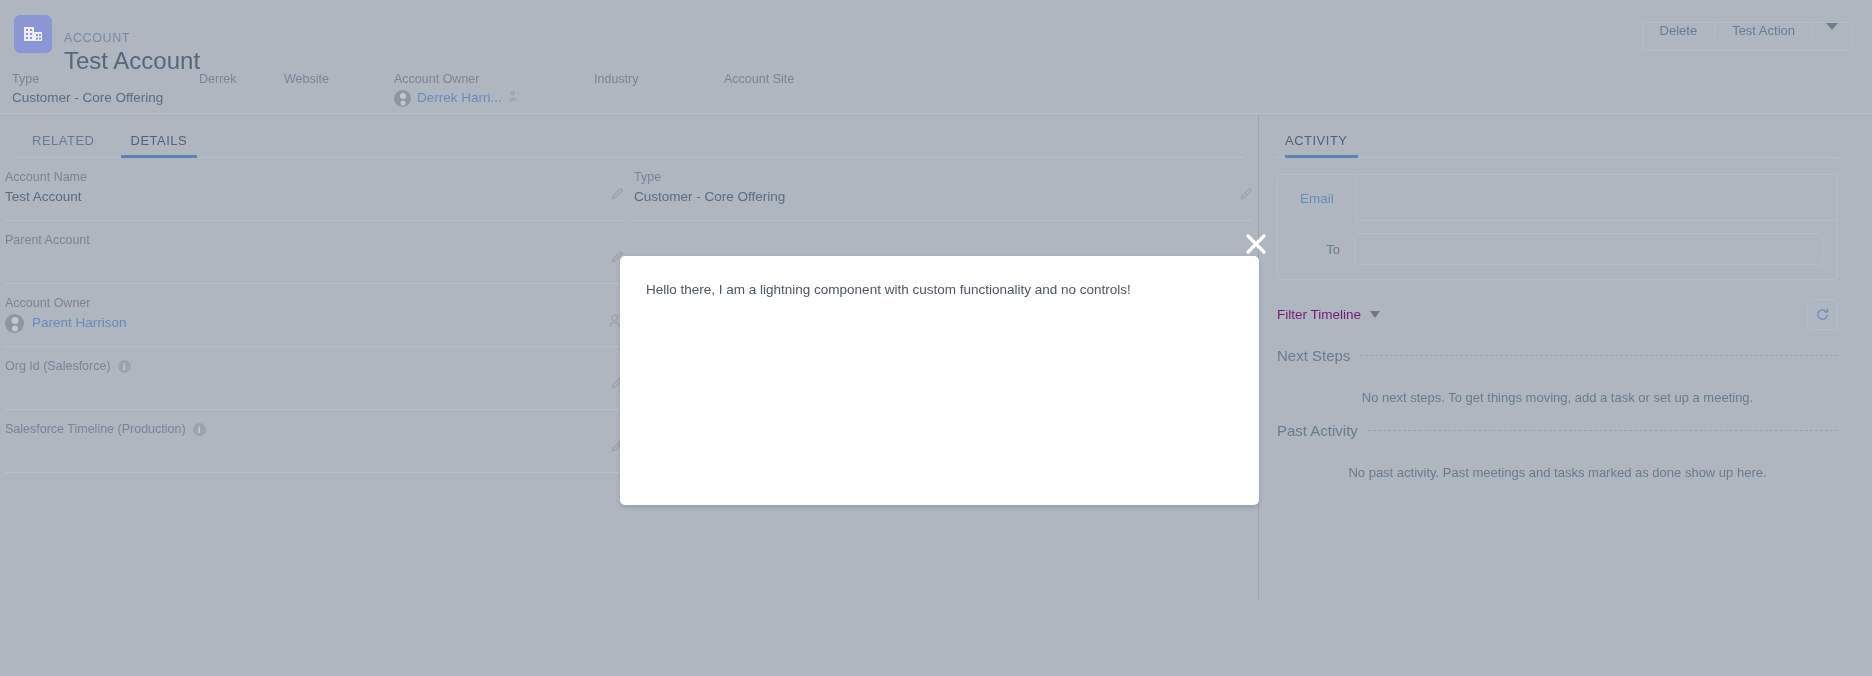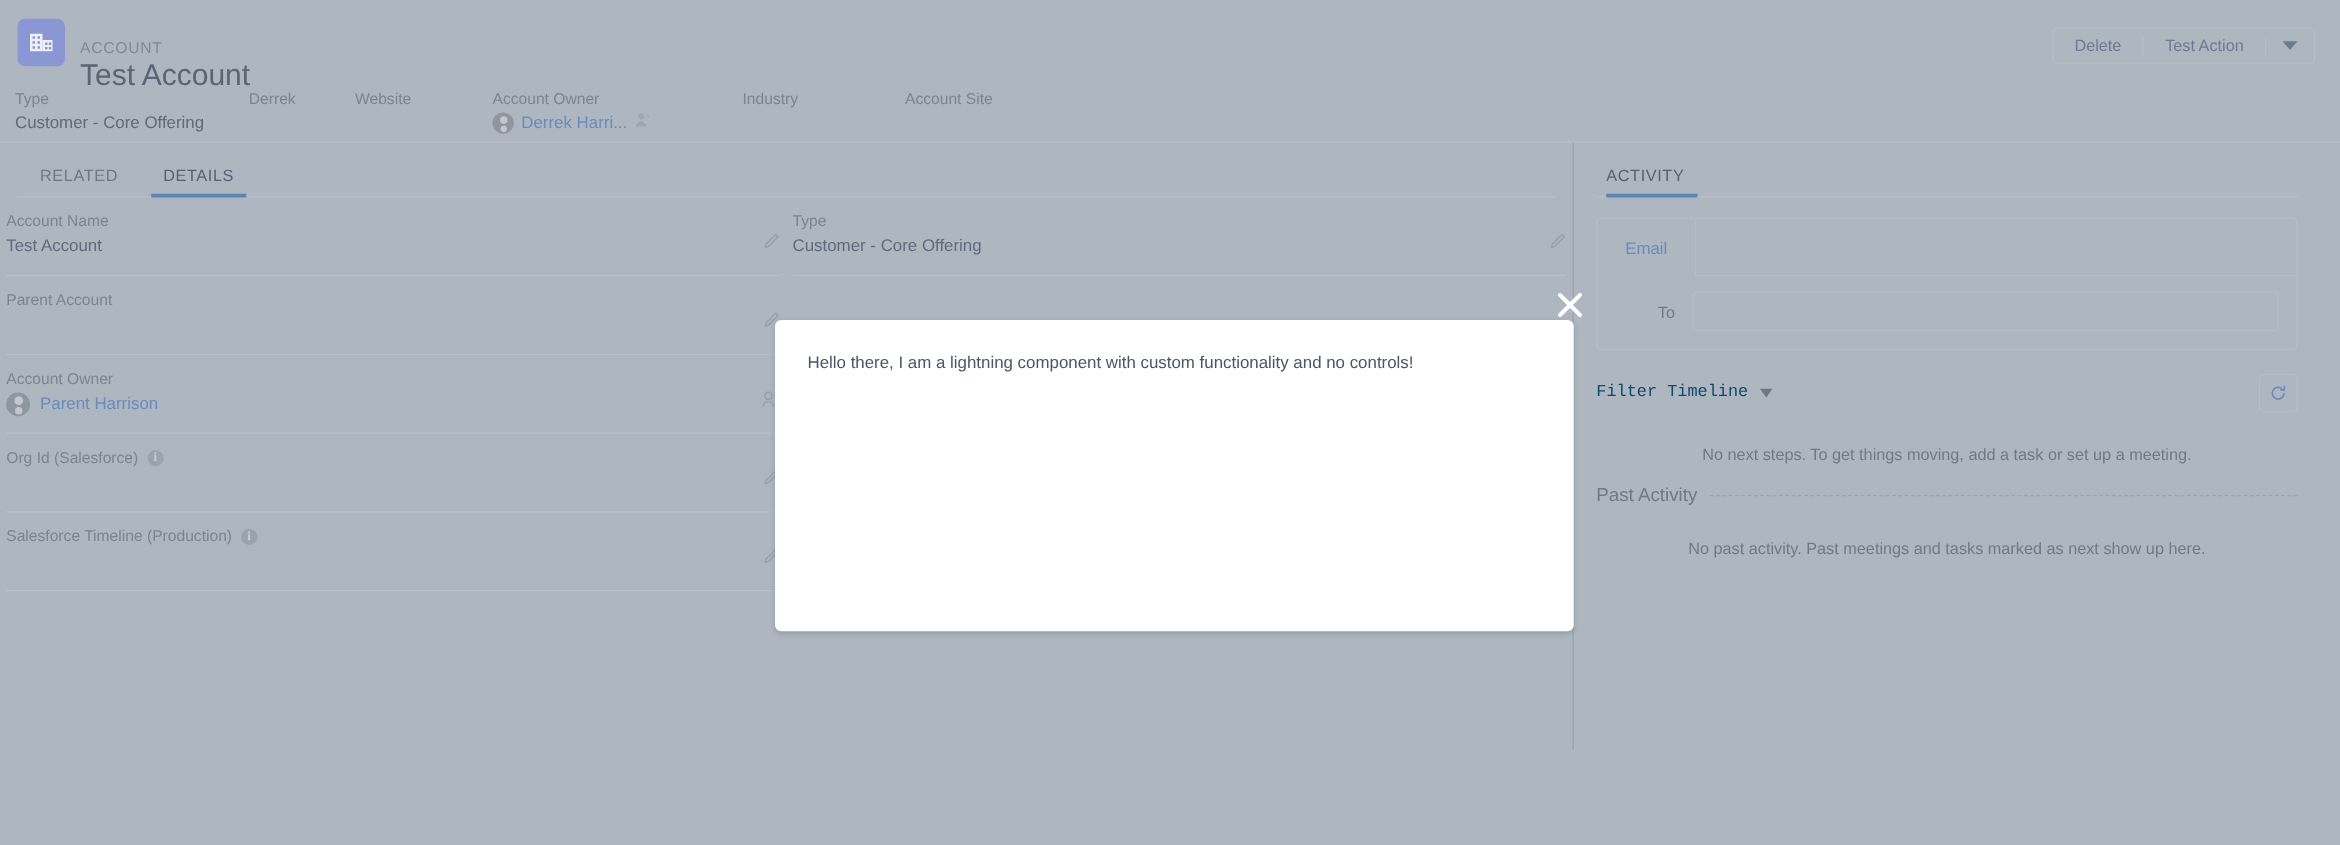--- a/index.html
+++ b/index.html
@@ -62,21 +62,21 @@
     color: #5a6576;
     line-height: 30px;
     font-weight: 400;
   }
 
   .header-actions {
     position: absolute;
     right: 20px;
     top: 22px;
     display: flex;
-    align-items: center;
+    align-items: flex-start;
     border: 1px solid #b6bdc6;
     border-radius: 4px;
     height: 29px;
     overflow: hidden;
   }
   .hdr-btn {
     display: flex;
     align-items: center;
     padding: 0 17px;
     font-size: 13px;
@@ -344,25 +344,25 @@
     display: flex;
     align-items: center;
     margin-top: 18px;
     height: 32px;
   }
   .filter-timeline {
     display: flex;
     align-items: center;
     gap: 9px;
     font-size: 13.5px;
-    color: #0c4a6e;
+    color: #701a75;
     cursor: pointer;
     background: none;
     border: none;
-    font-family: Liberation Mono, monospace;
+    font-family: Liberation Sans, sans-serif;
   }
   .tri-down {
     width: 0; height: 0;
     border-left: 5.5px solid transparent;
     border-right: 5.5px solid transparent;
     border-top: 7px solid #6c7787;
   }
   .refresh-btn {
     margin-left: auto;
     width: 31px; height: 31px;
@@ -616,27 +616,31 @@
           <span class="tri-down"></span>
         </button>
         <button class="refresh-btn">
           <svg width="15" height="15" viewBox="0 0 16 16">
             <path d="M13 8a5 5 0 1 1-1.6-3.6" fill="none" stroke="#6b8bbd" stroke-width="1.4"></path>
             <path d="M13.4 1.6v3.6h-3.6" fill="none" stroke="#6b8bbd" stroke-width="1.4"></path>
           </svg>
         </button>
       </div>
 
+      <div class="tl-section">
+        <span class="ttl">Next Steps</span>
+        <span class="dash"></span>
+      </div>
       <div class="tl-empty">No next steps. To get things moving, add a task or set up a meeting.</div>
 
       <div class="tl-section">
         <span class="ttl">Past Activity</span>
         <span class="dash"></span>
       </div>
-      <div class="tl-empty">No past activity. Past meetings and tasks marked as next show up here.</div>
+      <div class="tl-empty">No past activity. Past meetings and tasks marked as done show up here.</div>
     </div>
   </div>
 
   <button class="modal-close">
     <svg width="26" height="26" viewBox="0 0 26 26">
       <path d="M5 5 L21 21 M21 5 L5 21" stroke="#ffffff" stroke-width="3.2" stroke-linecap="round"></path>
     </svg>
   </button>
 
   <div class="modal">

